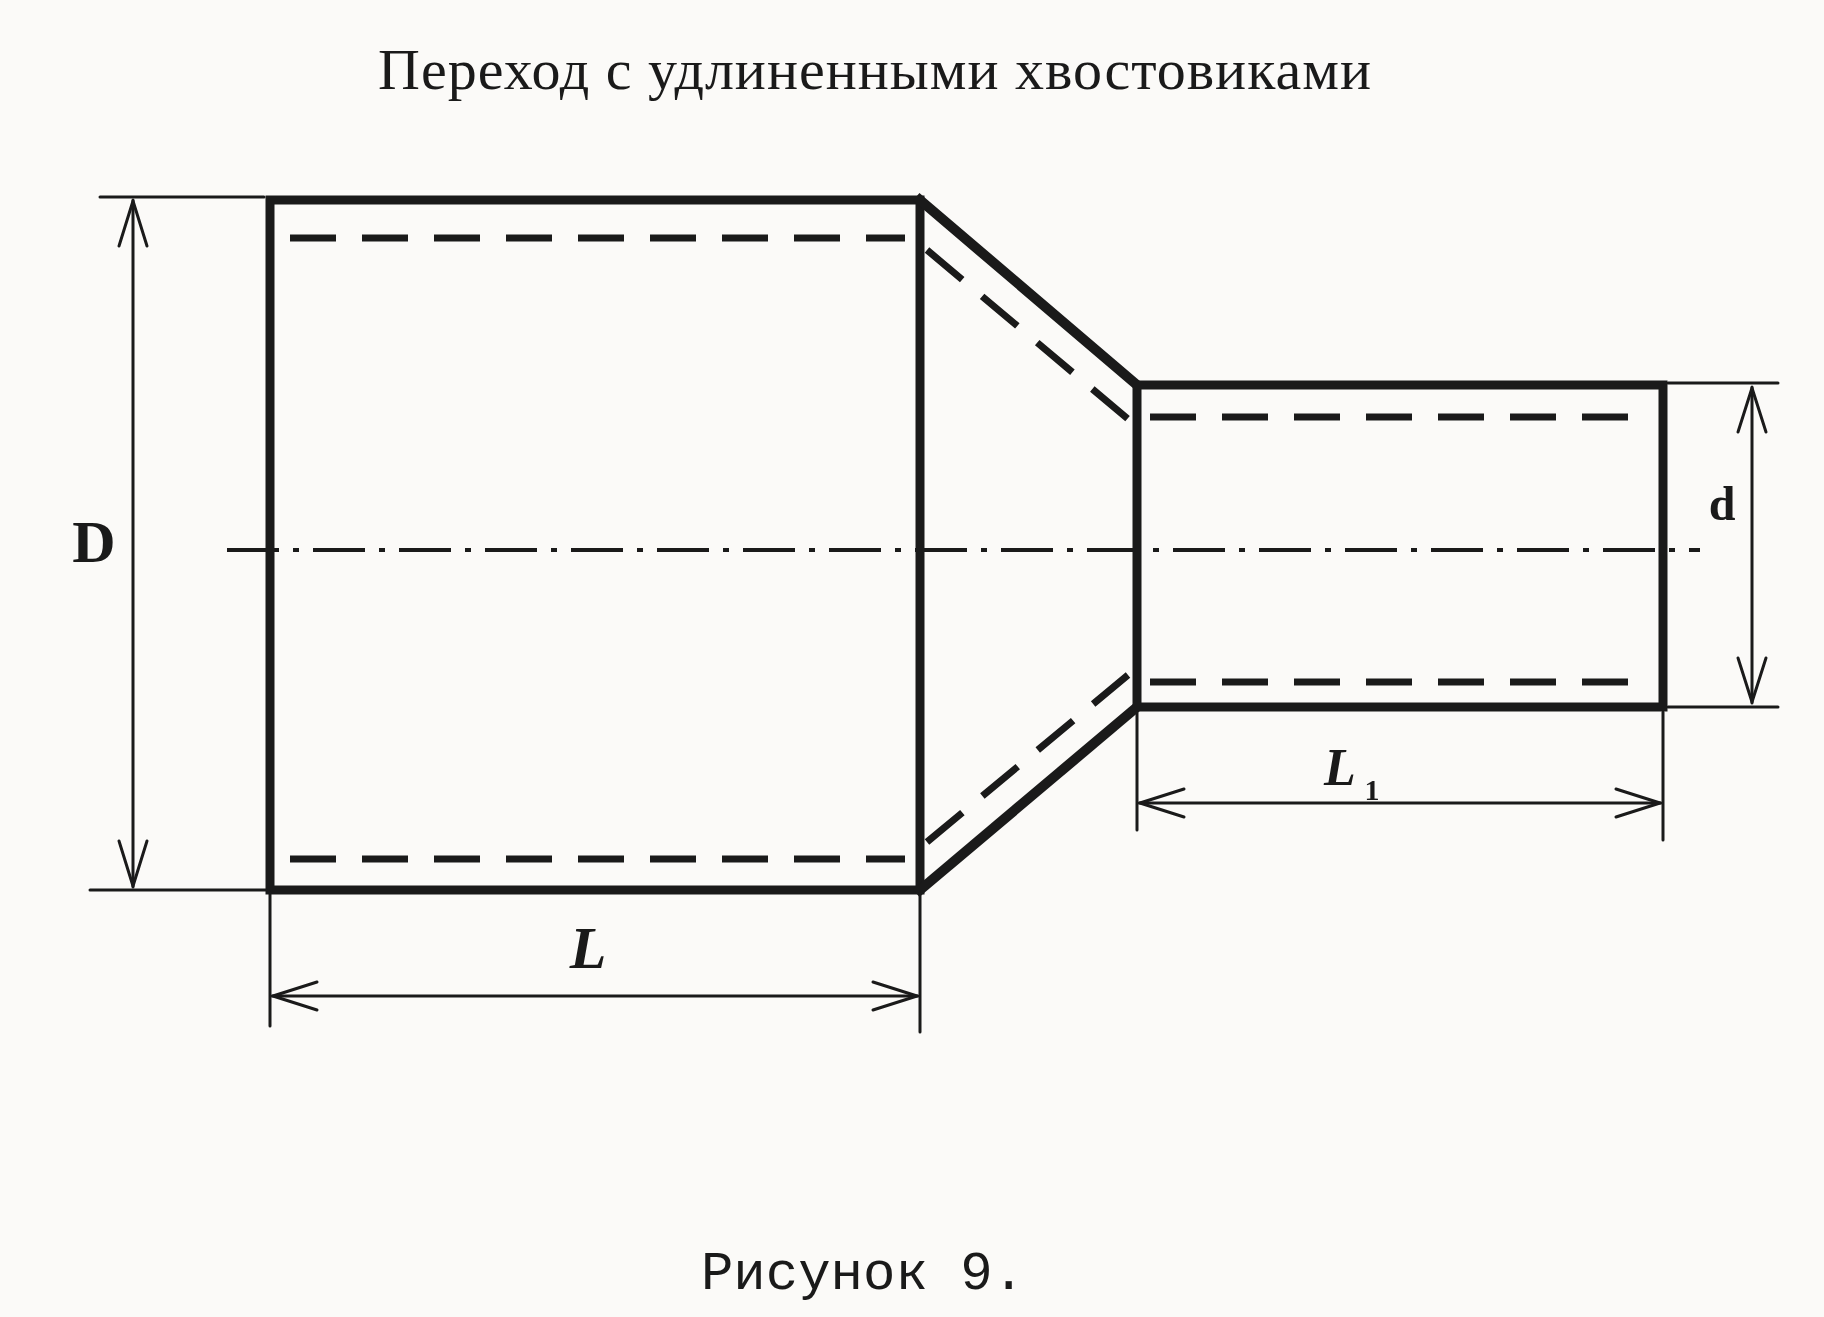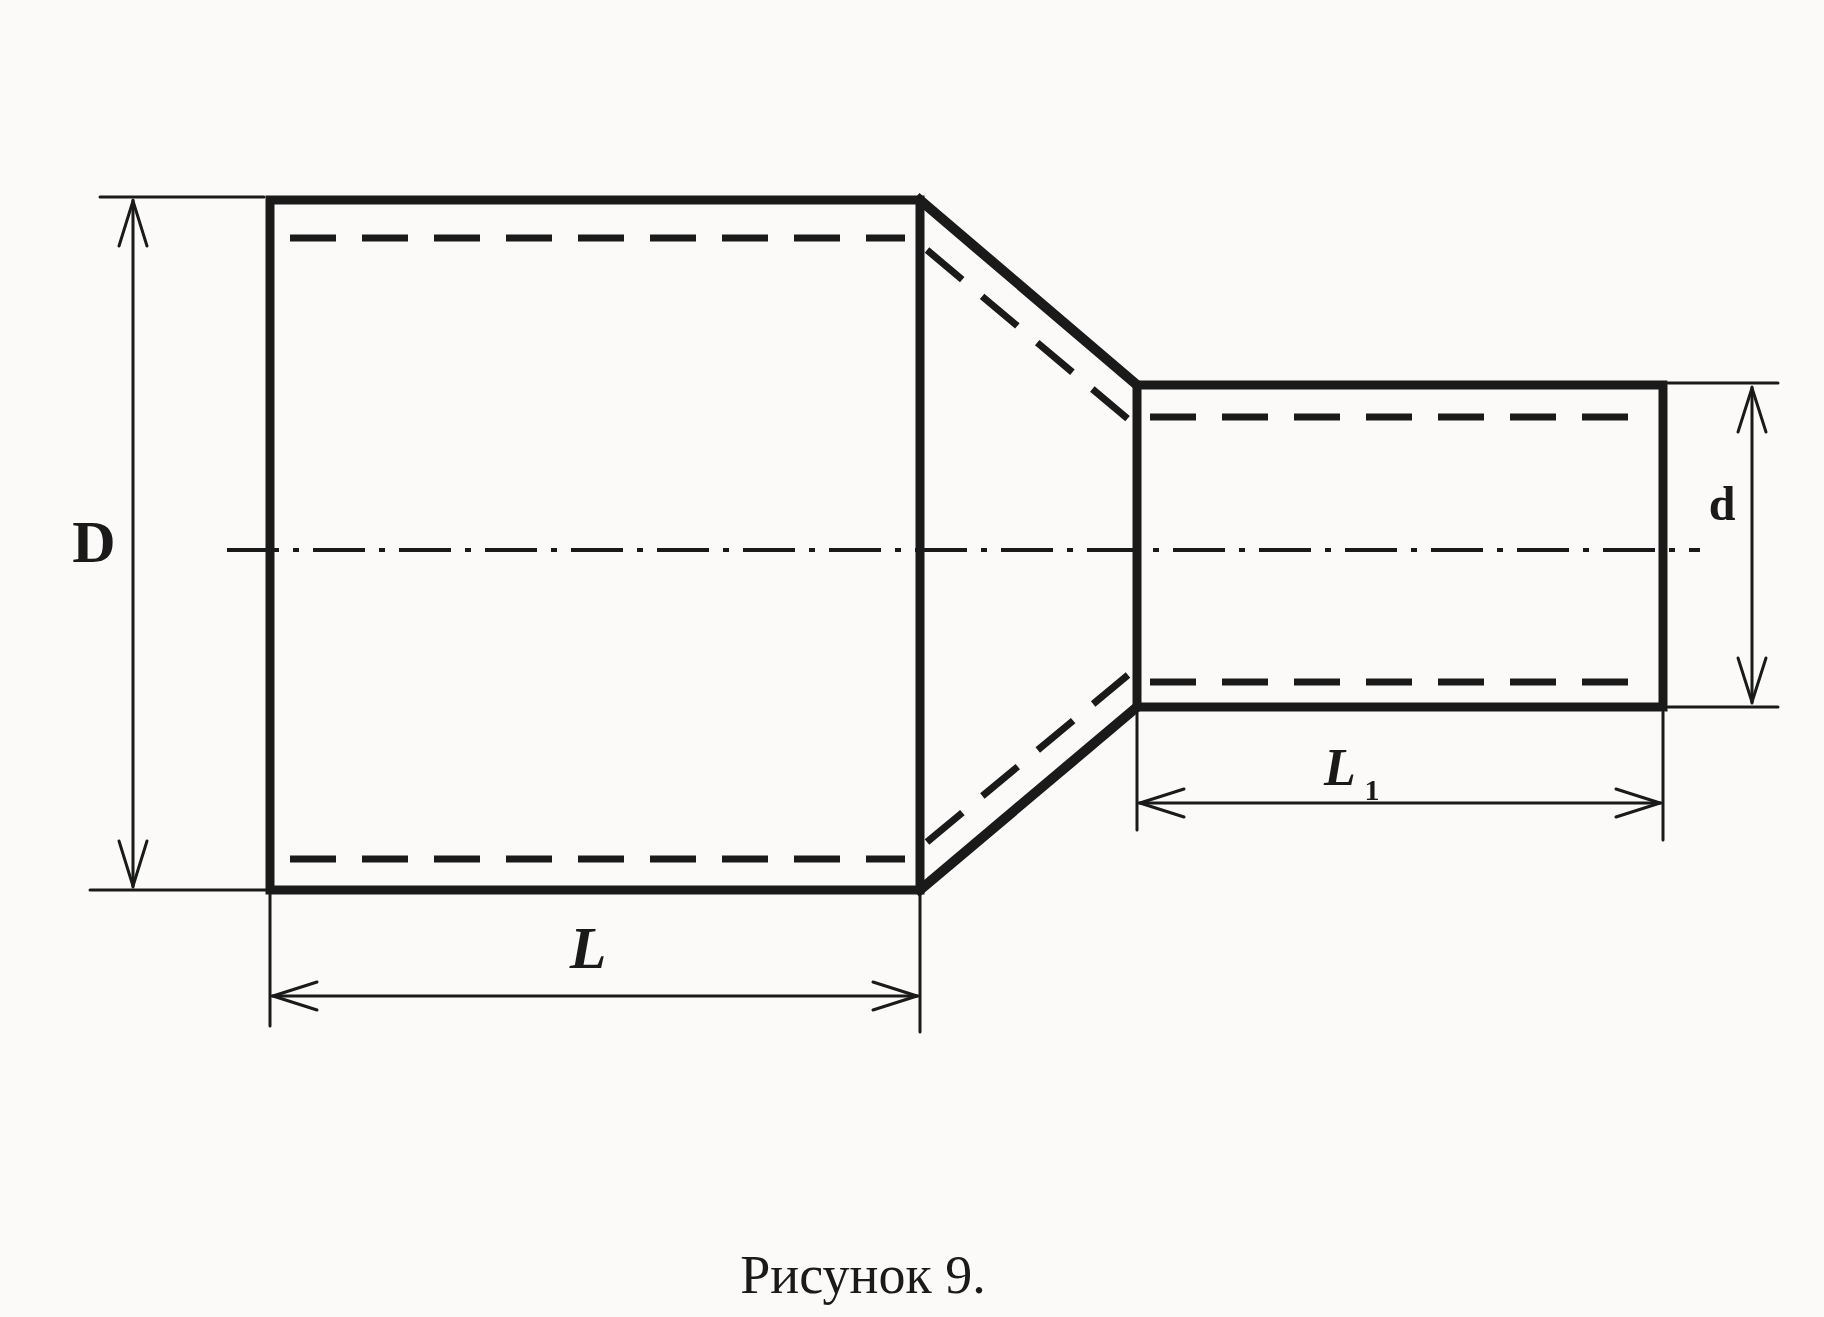--- a/index.html
+++ b/index.html
@@ -30,39 +30,41 @@
     color:var(--ink);
   }
   .figure-caption{
     position:absolute;
     top:1244px;
     left:863px;
     transform:translateX(-50%);
     font-size:54px;
     white-space:nowrap;
     color:var(--ink);
+    font-family:Liberation Mono, monospace;
   }
   svg.drawing{
     position:absolute;
     inset:0;
     color:var(--ink);
   }
   svg .outline{stroke:currentColor;fill:none;stroke-width:9;}
   svg .outline-slope{stroke:currentColor;fill:none;stroke-width:10;stroke-linecap:square;}
   svg .innerwall{stroke:currentColor;fill:none;stroke-width:7;stroke-dasharray:46 26;}
   svg .centerline{stroke:currentColor;fill:none;stroke-width:4;stroke-dasharray:52 14 6 14;}
   svg .thin{stroke:currentColor;fill:none;stroke-width:3;stroke-linecap:round;}
   svg text{fill:currentColor;font-family:"Liberation Serif", serif;}
   svg text.dim-label{font-weight:bold;text-anchor:middle;}
 </style>
 </head>
 <body>
 
 <div class="page">
 
+  <div class="drawing-title">Переход с удлиненными хвостовиками</div>
 
   <svg class="drawing" width="1824" height="1317" viewBox="0 0 1824 1317" xmlns="http://www.w3.org/2000/svg">
 
     <g>
       <rect class="outline" x="270" y="200" width="650" height="690"></rect>
       <line class="innerwall" x1="290" y1="238" x2="905" y2="238"></line>
       <line class="innerwall" x1="290" y1="859" x2="905" y2="859"></line>
     </g>
 
     <g>

